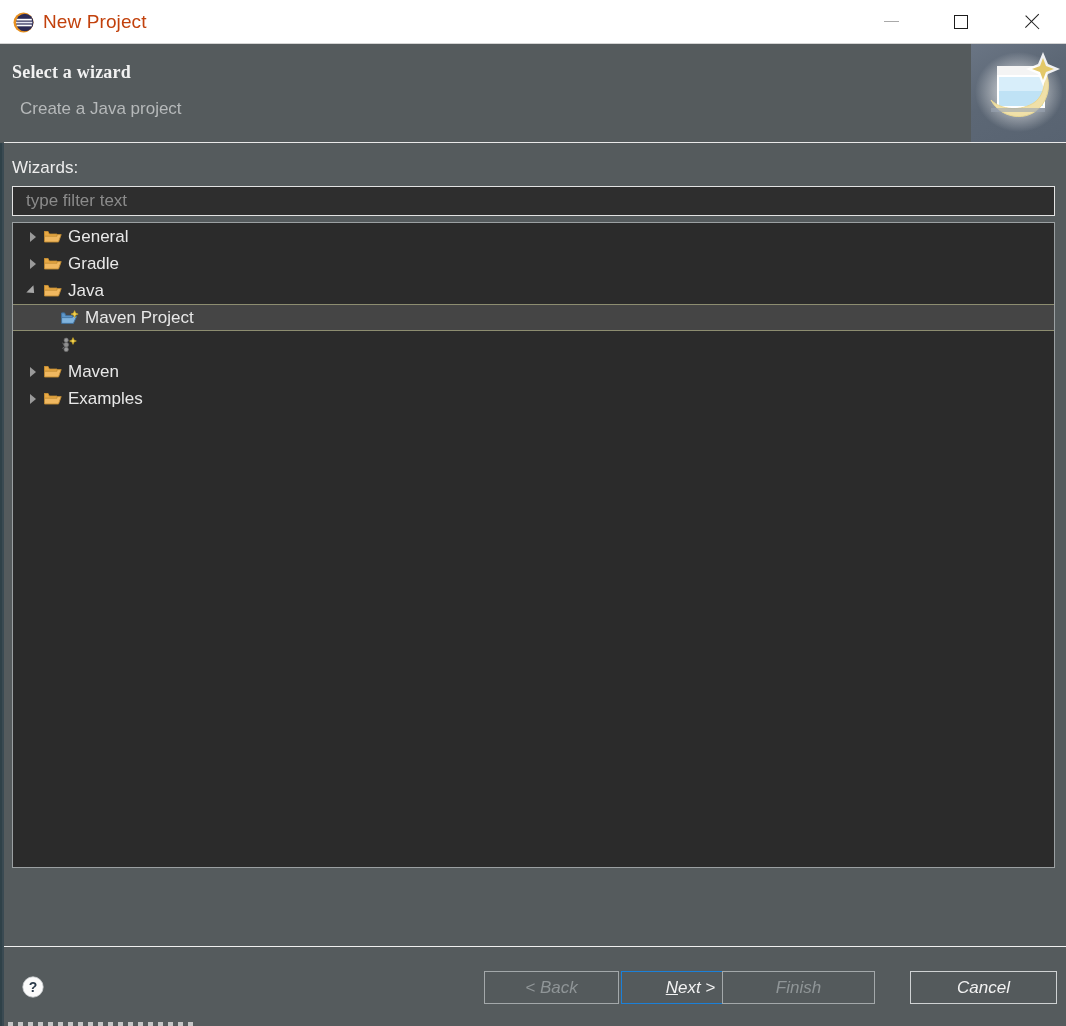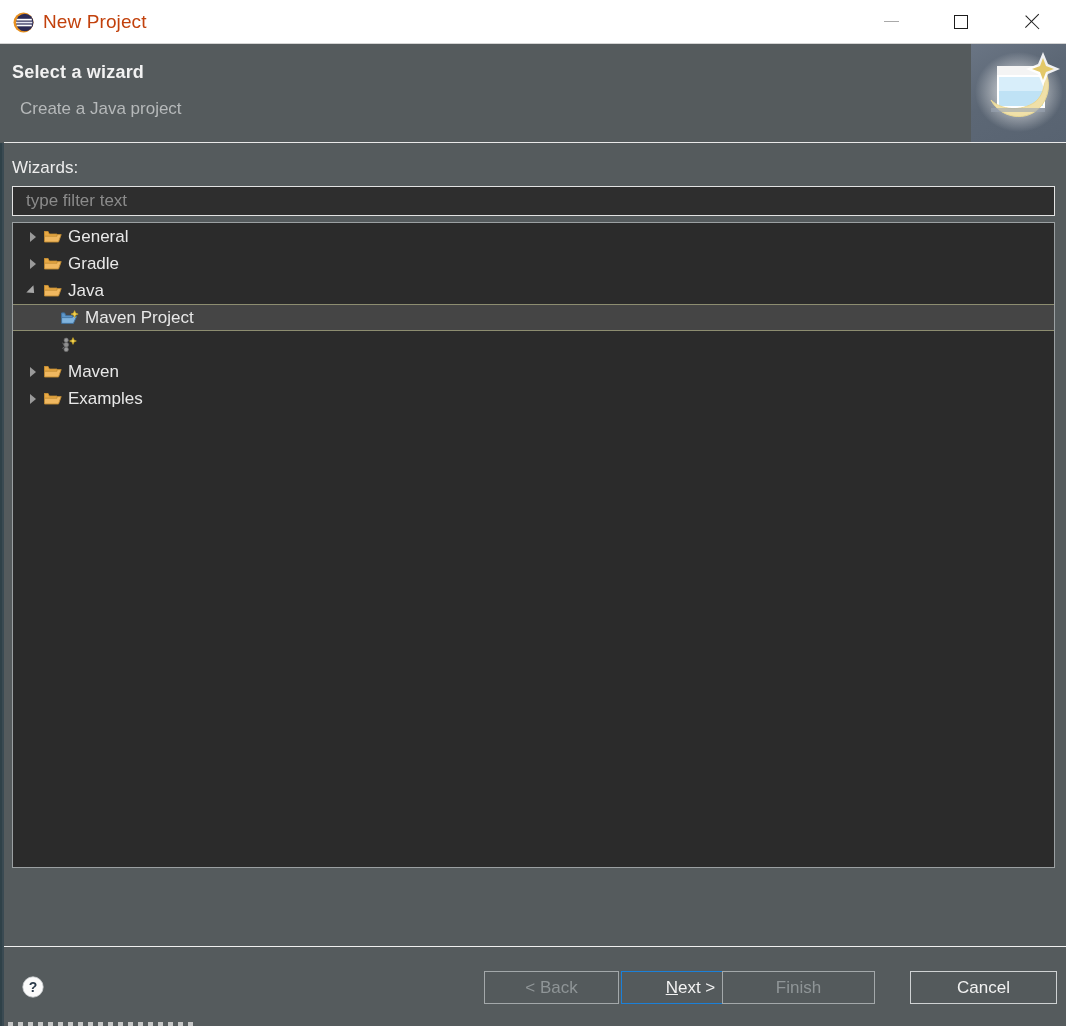--- a/index.html
+++ b/index.html
@@ -104,20 +104,21 @@
     background: #555b5d;
     overflow: hidden;
   }
   #header-title {
     position: absolute;
     left: 12px; top: 18px;
     font-size: 18px;
     font-weight: bold;
     color: #f2f2f2;
     letter-spacing: 0.2px;
+    font-family: Liberation Serif, serif;
   }
   #header-sub {
     position: absolute;
     left: 20px; top: 55px;
     font-size: 17px;
     color: #b6b9ba;
   }
   #banner {
     position: absolute;
     right: 0; top: 0;
@@ -256,20 +257,21 @@
     background: #545a5c;
     border: 1px solid #cfd2d3;
     color: #f2f2f2;
     font-family: "Liberation Sans", sans-serif;
     font-size: 17px;
     padding: 8px;
     cursor: default;
     display: flex;
     align-items: center;
     justify-content: center;
+    font-style: italic;
   }
   .wizbtn.disabled {
     color: #8f9597;
     border-color: #a3a8aa;
   }
   .wizbtn.focused {
     border: 1px solid #1b80d8;
     border-width: 1px;
   }
   #btn-back   { left: 480px; width: 135px; }

